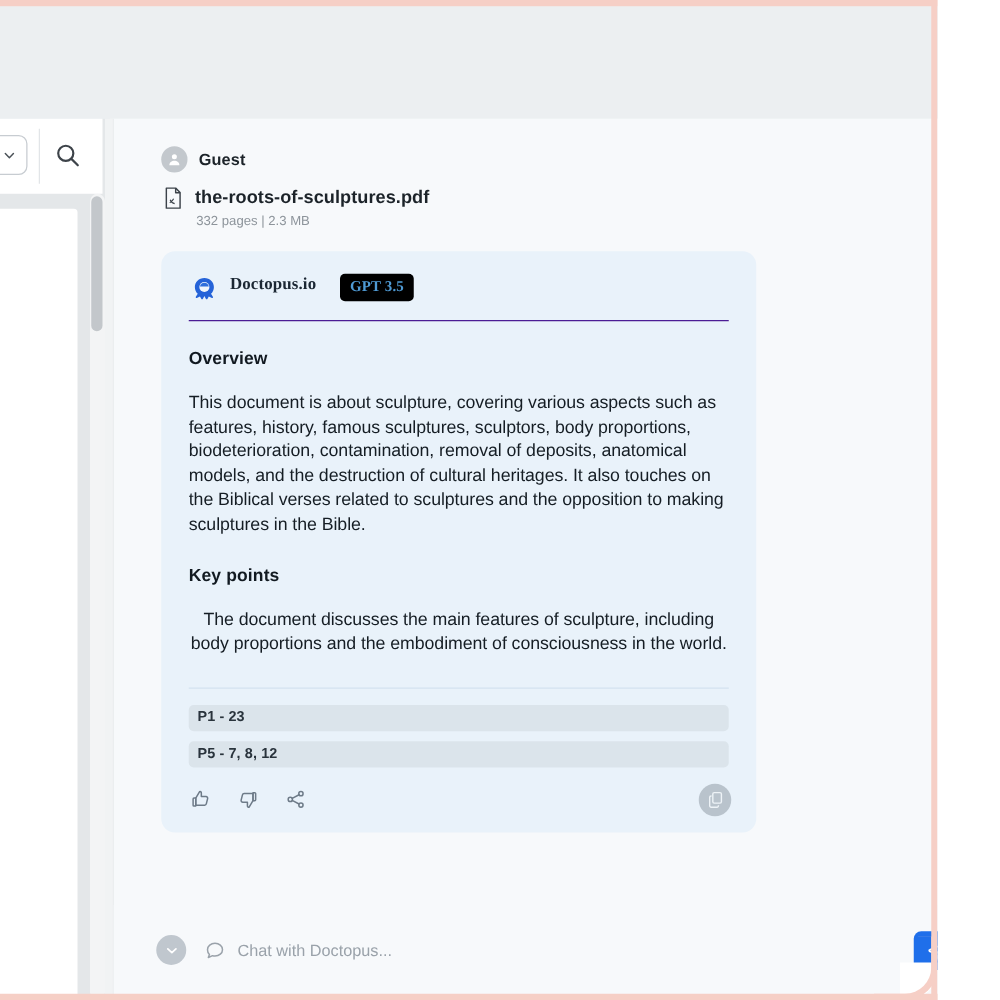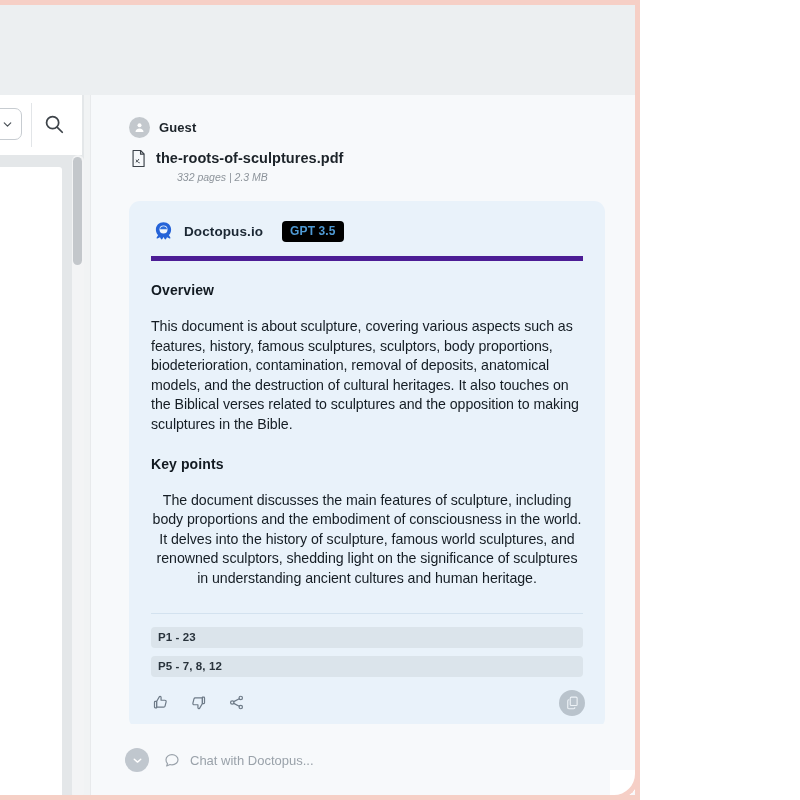--- a/index.html
+++ b/index.html
@@ -11,21 +11,21 @@
     width: 800px;
     height: 800px;
     overflow: hidden;
     font-family: "Liberation Sans", sans-serif;
     background: #ffffff;
   }
 
   
   #app-frame {
     position: relative;
-    width: 640px;
+    width: 750px;
     height: 800px;
     box-sizing: border-box;
     background: #ffffff;
     overflow: hidden;
   }
   .frame-edge {
     position: absolute;
     background: #f6cfc6;
     z-index: 60;
     pointer-events: none;
@@ -215,42 +215,42 @@
     align-items: center;
     justify-content: center;
   }
   #file-name {
     font-size: 14.5px;
     font-weight: bold;
     color: #1c2329;
     letter-spacing: 0.05px;
   }
   #file-meta {
-    margin-left: 48px;
+    margin-left: 28px;
     margin-top: 3px;
     font-size: 10.5px;
     color: #8d949b;
-    font-style: italic;
   }
 
   
   #assistant-card {
     width: 476px;
     background: #e9f2fa;
     border-radius: 11px;
     padding: 18px 22px 14px 22px;
     box-sizing: border-box;
     position: relative;
   }
   #assistant-header {
     display: flex;
-    align-items: center;
+    align-items: flex-start;
     gap: 9px;
     padding-bottom: 13px;
-    border-bottom: 5px solid #4c1d95;
+    border-bottom: 1px solid #4c1d95;
+    font-family: Liberation Serif, serif;
   }
   #brand-logo {
     width: 24px; height: 24px;
     flex: 0 0 auto;
     display: flex;
     align-items: center;
     justify-content: center;
   }
   #brand-name {
     font-size: 13.5px;
@@ -470,21 +470,20 @@
           <span id="brand-name">Doctopus.io</span>
           <span id="model-badge">GPT 3.5</span>
         </div>
 
         <h3 class="section-title">Overview</h3>
         <p class="section-body" id="overview-body">This document is about sculpture, covering various aspects such as features, history, famous sculptures, sculptors, body proportions, biodeterioration, contamination, removal of deposits, anatomical models, and the destruction of cultural heritages. It also touches on the Biblical verses related to sculptures and the opposition to making sculptures in the Bible.</p>
 
         <h3 class="section-title">Key points</h3>
         <p class="section-body" id="keypoints-body">
             <span class="kp-line">The document discusses the main features of sculpture, including body proportions and the embodiment of consciousness in the world.</span>
-            <span class="kp-line">It delves into the history of sculpture, famous world sculptures, and renowned sculptors, shedding light on the significance of sculptures in understanding ancient cultures and human heritage.</span>
           </p>
 
         <div id="card-divider"></div>
 
         <div id="page-chips">
             <span class="page-chip">P1 - 23</span>
             <span class="page-chip">P5 - 7, 8, 12</span>
           </div>
 
         <div id="card-actions">

